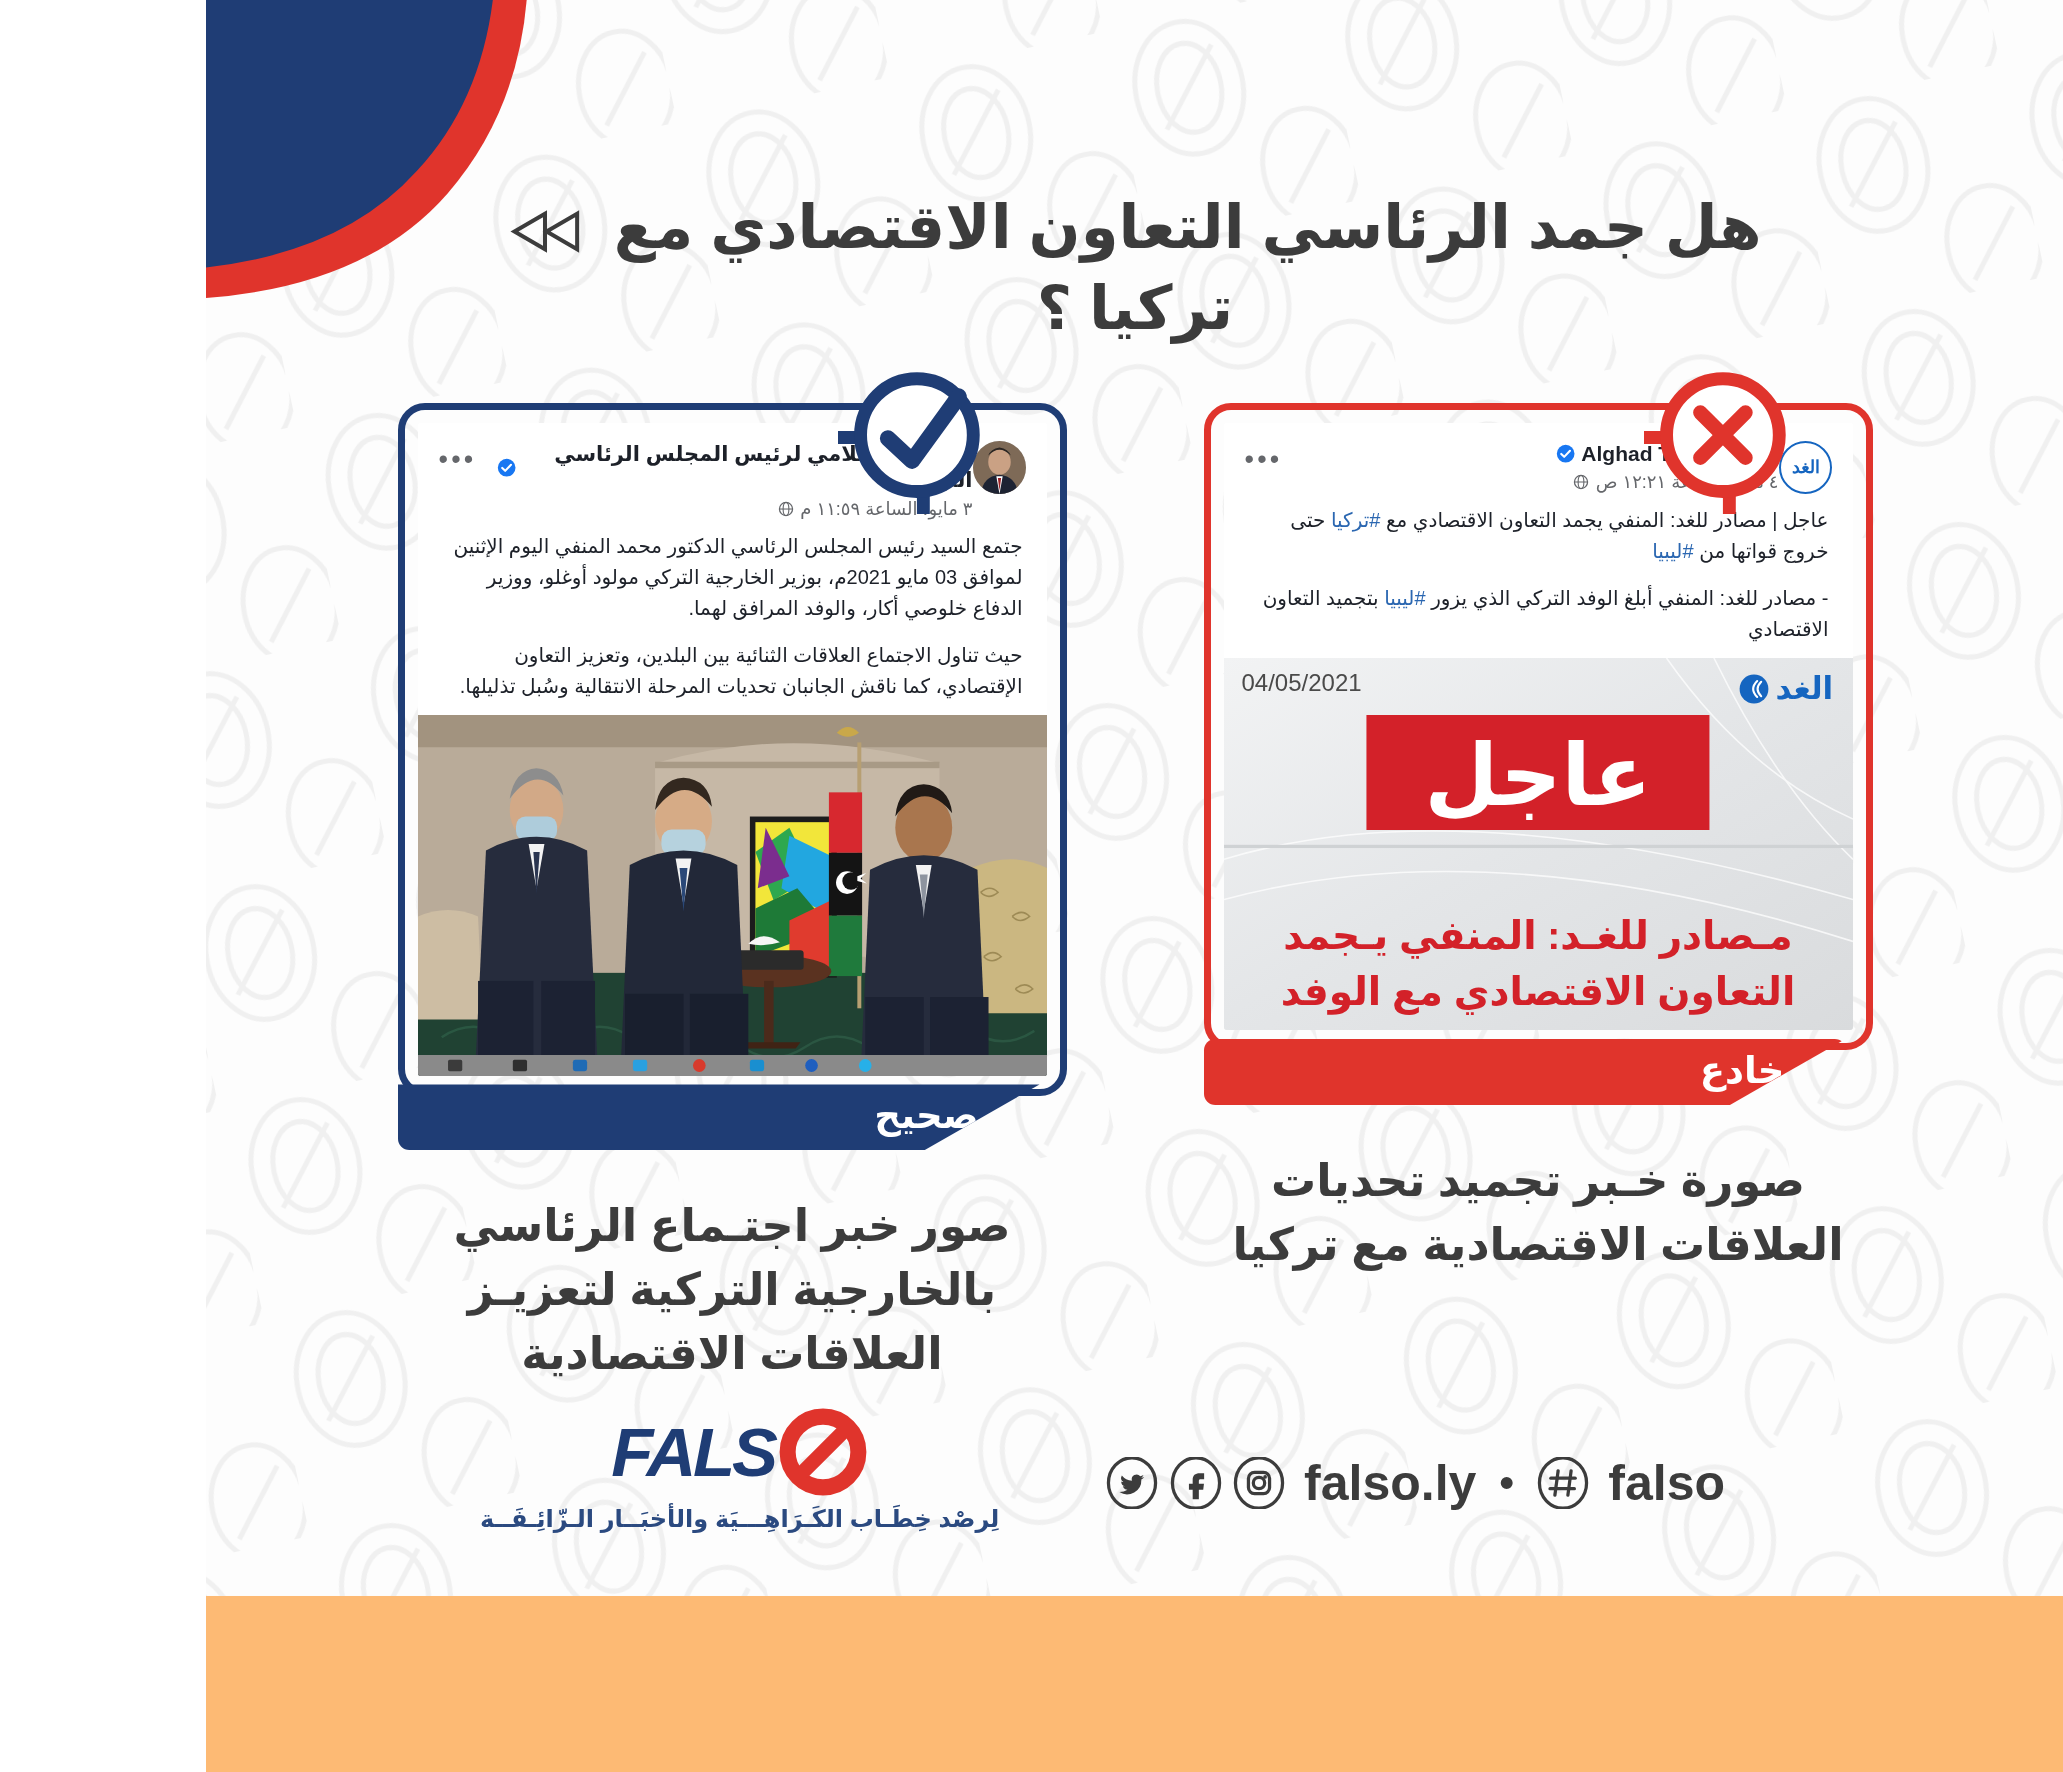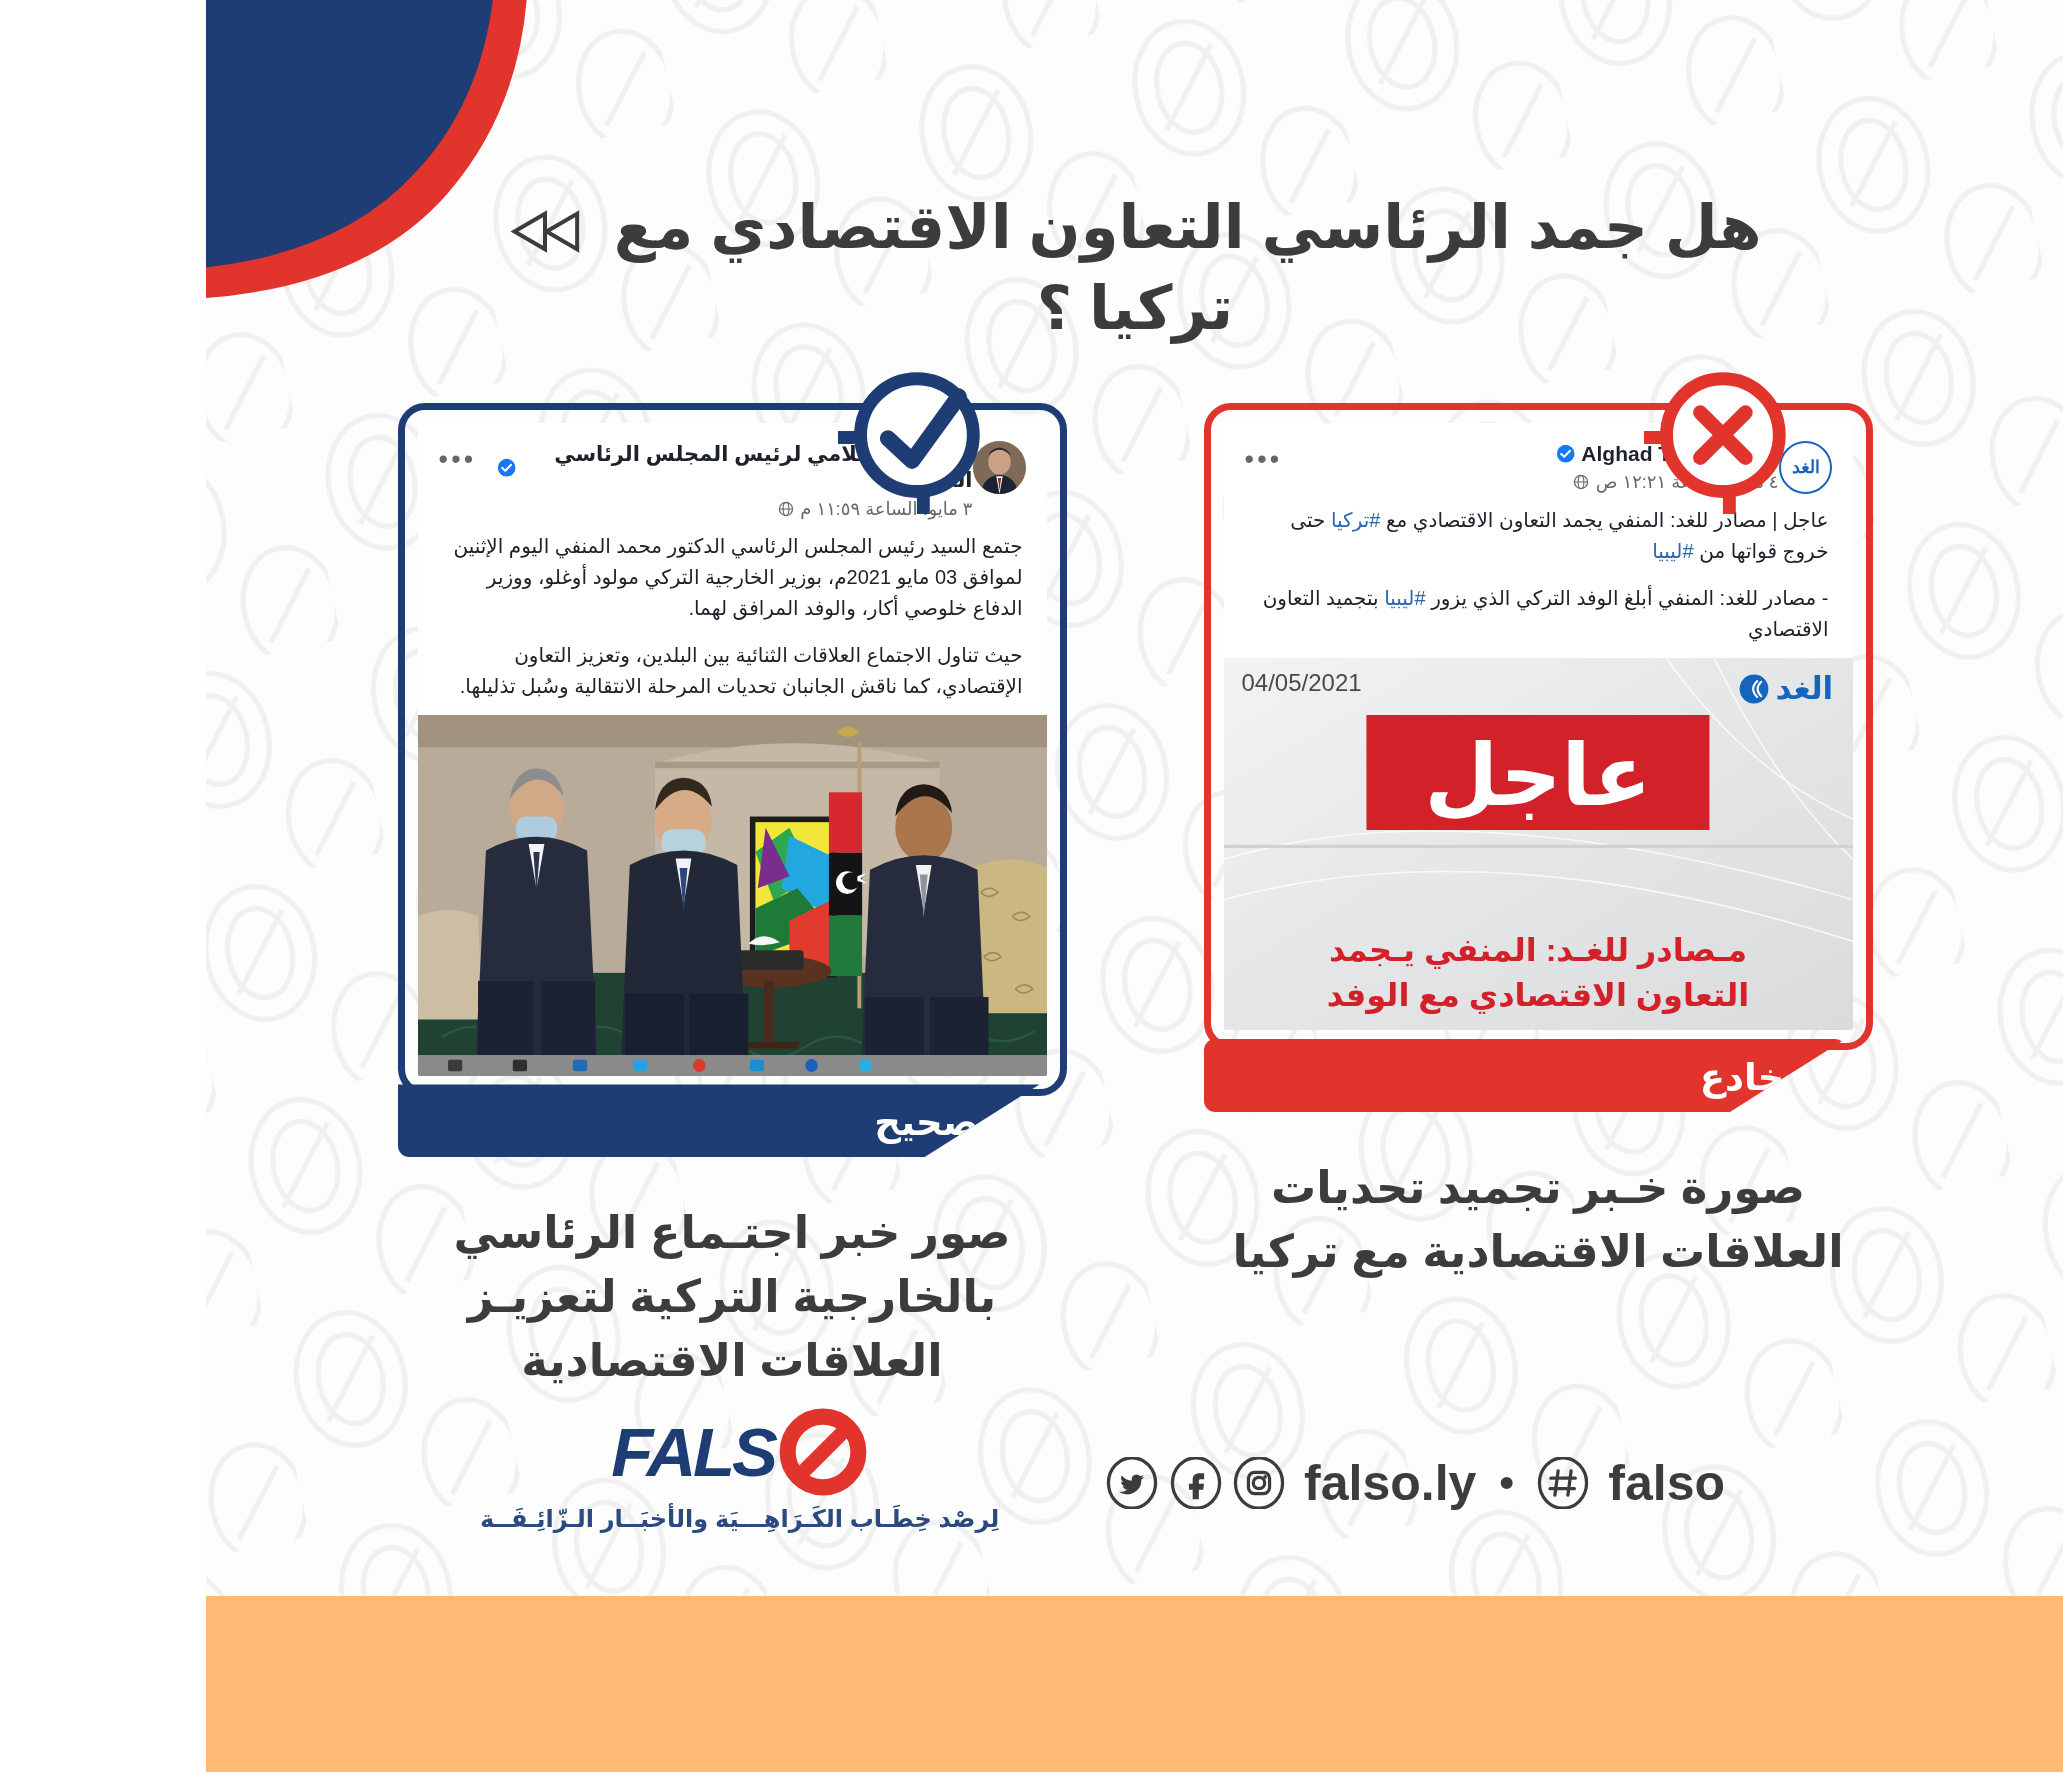--- a/index.html
+++ b/index.html
@@ -224,35 +224,35 @@
     font-size:85px;
     font-weight:bold;
     line-height:1;
     padding:18px 58px 12px 58px;
   }
   .tv-headline{
     position:absolute;
     bottom:11.3px; left:0; right:0;
     text-align:center;
     color:#d32129;
-    font-size:32px;
+    font-size:39px;
     font-weight:bold;
     line-height:1.42;
     padding:0 22.6px;
   }
 
   
   .tag{
     margin-top:-11.3px;
     position:relative;
     z-index:9;
     color:#fff;
     font-size:37px;
     font-weight:bold;
-    padding:20px 61px 16px 81px;
+    padding:13px 61px 16px 81px;
     line-height:1;
   }
   .tag.good{
     background:#1f3d75;
     border-radius:0 0 11.3px 11.3px;
     clip-path:polygon(0 0,100% 0,82% 100%,0 100%);
     align-self:flex-start;
     margin-inline-start:27px;
   }
   .tag.bad{

